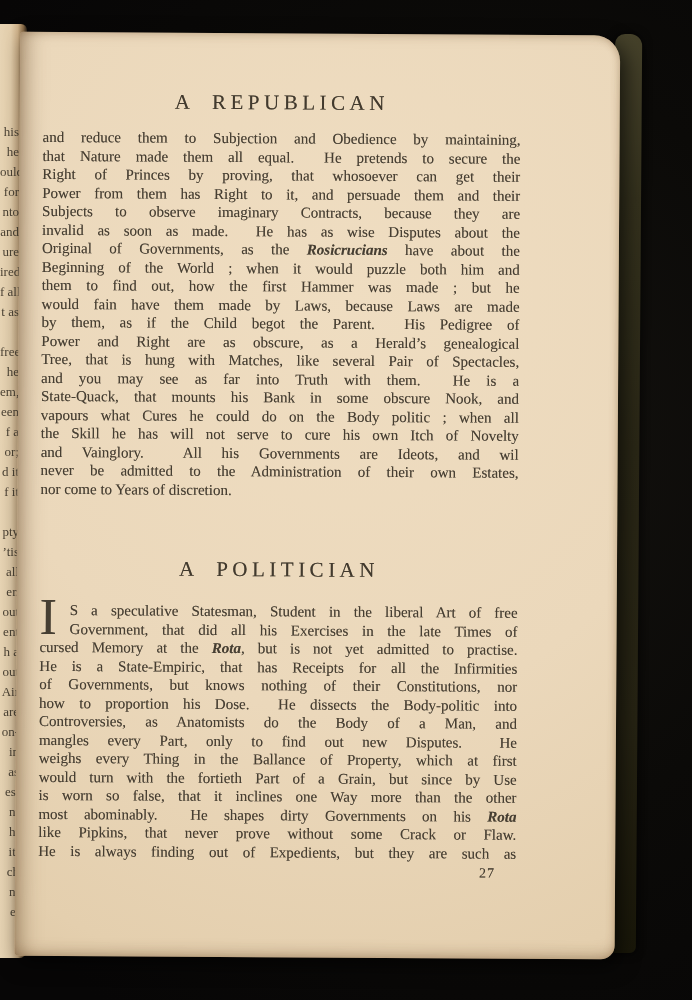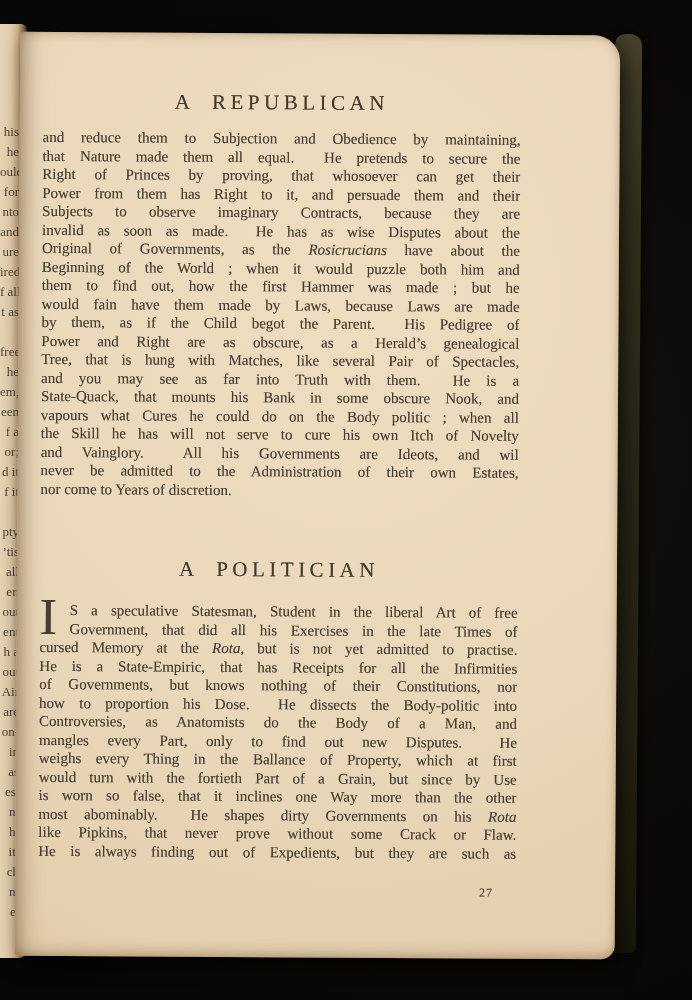--- a/index.html
+++ b/index.html
@@ -44,23 +44,23 @@
   .h-pol{top:524px;}
   .para{position:absolute;width:478px;font-size:15px;}
   .para-rep{top:96px;}
   .para-pol{top:569px;}
   .para .tline{height:18.5px;line-height:18.5px;text-align:justify;text-align-last:justify;
     overflow:hidden;color:var(--ink);text-shadow:0 0 .5px rgba(70,62,50,.5);}
   .para .tline.tlast{text-align-last:left;}
   .para .tline.dc-indent{padding-left:30px;}
   .dropcap{position:absolute;left:0;top:-4px;font-size:52px;line-height:40px;
     color:var(--ink);text-shadow:0 0 .6px rgba(70,62,50,.55);}
-  .pageno{position:absolute;top:831px;left:441px;font-size:12px;color:var(--ink);
-    letter-spacing:1px;text-shadow:0 0 .5px rgba(70,62,50,.5);margin-top:20px;}
-  i{font-style:italic;}
+  .pageno{position:absolute;top:831px;left:441px;font-size:14px;color:var(--ink);
+    letter-spacing:1px;text-shadow:0 0 .5px rgba(70,62,50,.5);}
+  i{font-style:italic;font-weight:bold;}
 </style>
 </head>
 <body>
 
 <div class="scene">
   <div class="cover-edge"></div>
 
   <div class="sliver">
     <div class="sliver-inner">
         <div class="tline">his</div>

